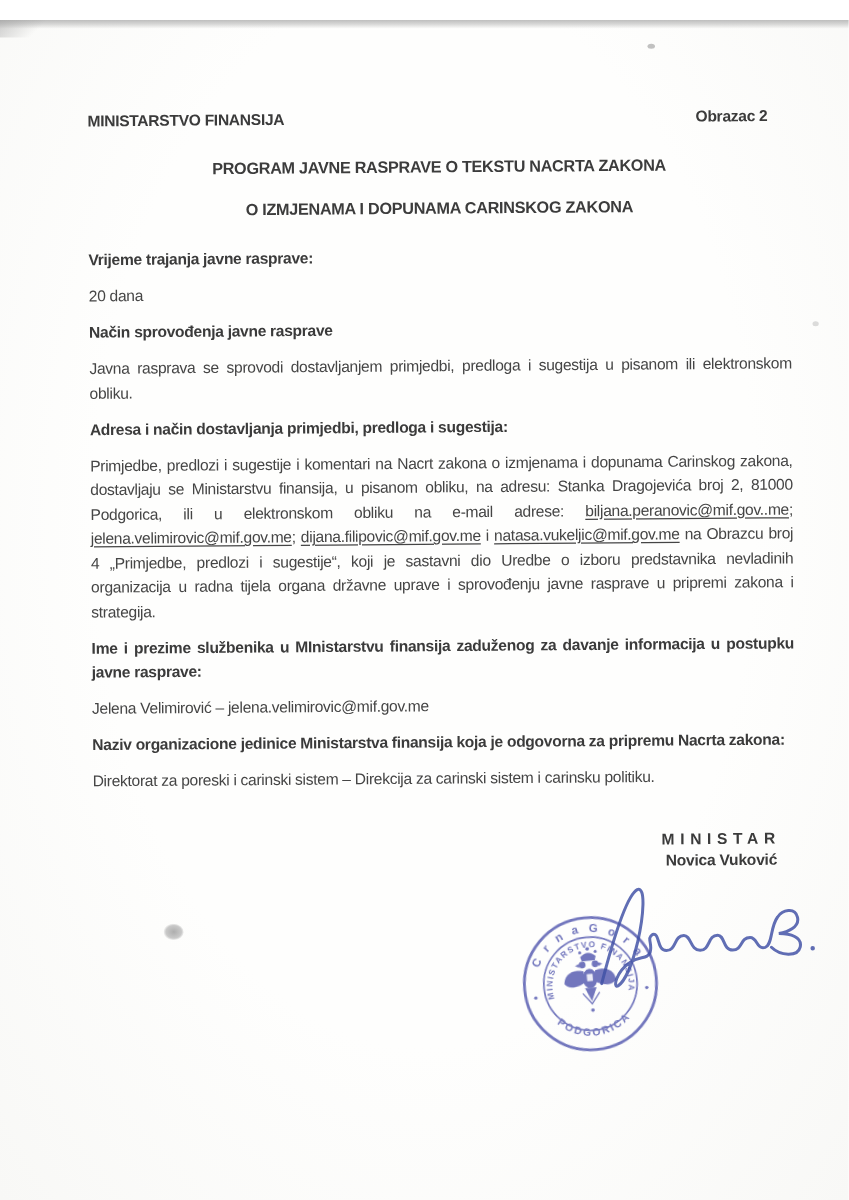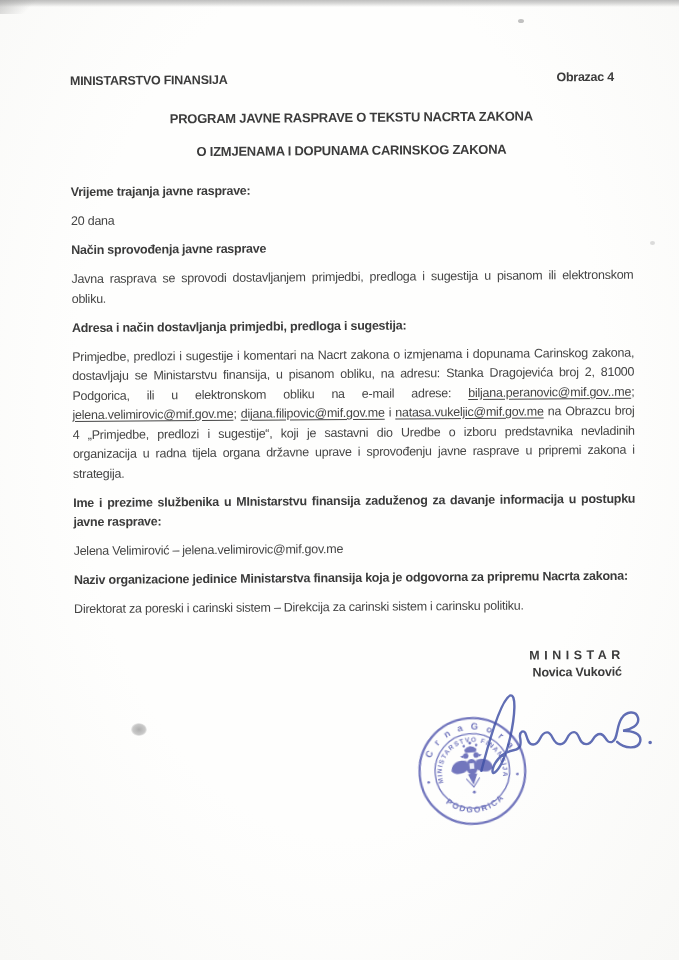--- a/index.html
+++ b/index.html
@@ -7,20 +7,21 @@
   body {
     font-family: "Liberation Sans", "DejaVu Sans", sans-serif;
     background: #ffffff;
     position: relative;
     overflow: hidden;
   }
   .page {
     position: absolute;
     inset: 0;
     background: radial-gradient(ellipse at 50% 42%, #fefefd 55%, #f8f8f6 100%);
+    margin-top: 16px;
   }
   .scan-top-edge {
     position: absolute; top: 0; left: 0; right: 0; height: 7px;
     background: linear-gradient(to bottom, #a9a9a9 0%, #c9c9c8 45%, rgba(250,250,250,0) 100%);
     opacity: .75;
   }
   .scan-corner {
     position: absolute; top: 0; left: 0; width: 40px; height: 14px;
     background: linear-gradient(135deg, #9d9d9d, rgba(255,255,255,0) 70%);
     opacity: .5;
@@ -83,21 +84,21 @@
   <div class="scan-top-edge"></div>
   <div class="scan-corner"></div>
   <div class="speck s1"></div>
   <div class="speck s2"></div>
   <div class="smudge"></div>
 
   <div class="content">
 
     <div class="doc-header">
       <span class="b">MINISTARSTVO FINANSIJA</span>
-      <span class="b right">Obrazac 4</span>
+      <span class="b right">Obrazac 2</span>
     </div>
 
     <div class="doc-title">
       <p>PROGRAM JAVNE RASPRAVE O TEKSTU NACRTA ZAKONA</p>
       <p>O IZMJENAMA I DOPUNAMA CARINSKOG ZAKONA</p>
     </div>
 
     <div class="sections">
       <p class="b">Vrijeme trajanja javne rasprave:</p>
       <p>20 dana</p>

